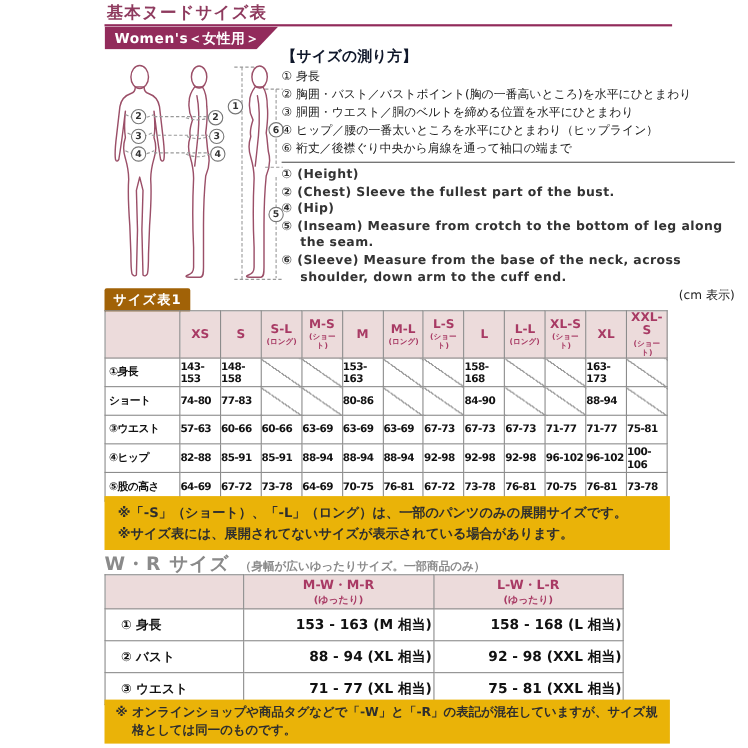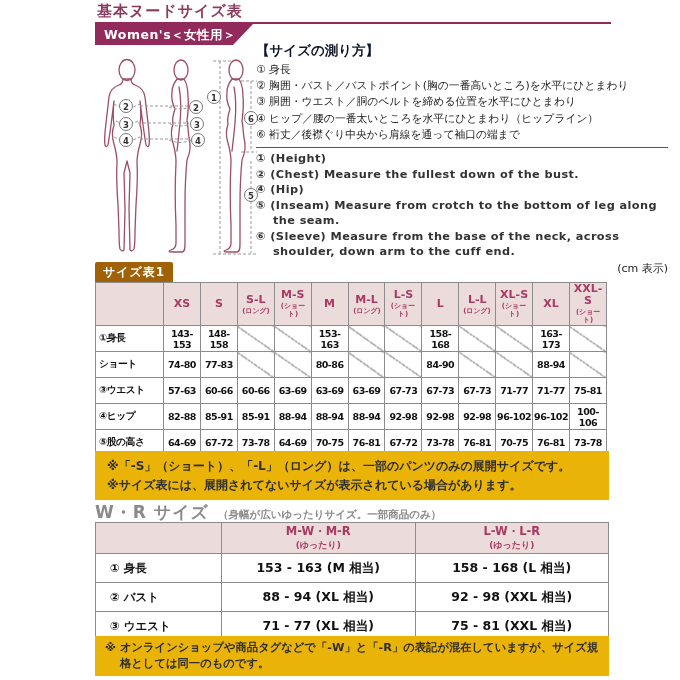--- a/index.html
+++ b/index.html
@@ -36,42 +36,42 @@
   .badge{left:95px;top:262px;background:#a16207;color:#fff;font-size:12px;font-weight:bold;
     padding:2px 8px 3px 8px;border-radius:2px;letter-spacing:1px;}
   table{border-collapse:collapse;table-layout:fixed;}
   .t1{left:95px;top:282px;width:512px;}
   .t1 th,.t1 td{border:1px solid #8c8c8c;}
   .t1 thead th{background:#ecdbdb;color:#a83a64;height:38px;padding:0;vertical-align:middle;}
   .t1 .szname{font-size:11px;font-weight:bold;line-height:12px;}
   .t1 .szsub{font-size:7.5px;font-weight:bold;line-height:9px;transform:scale(.92);}
   .t1 .rowlab{background:#fff;color:#111;font-size:9.8px;font-weight:bold;text-align:left;
     padding:0 0 0 3px;letter-spacing:-0.5px;white-space:nowrap;}
-  .t1 td{height:25px;text-align:center;font-size:9.5px;font-weight:bold;color:#111;
+  .t1 td{height:25px;text-align:left;font-size:9.5px;font-weight:bold;color:#111;
     letter-spacing:-0.5px;padding:0;}
   .t1 td.diag{background:linear-gradient(to top right,transparent calc(50% - .6px),
     #9a9a9a calc(50% - .6px),#9a9a9a calc(50% + .6px),transparent calc(50% + .6px));}
   .t1 col.lab{width:68px;}
   
   .notebox{background:#eab308;box-sizing:border-box;color:#2e2e2e;font-weight:bold;}
   .note1{left:95px;top:451px;width:514px;height:49px;padding:6px 12px;font-size:12px;line-height:19px;}
   .note1 div{white-space:nowrap;}
   .note2{left:95px;top:636px;width:514px;height:40px;padding:4px 10px;font-size:11.3px;line-height:16px;}
   .note2 div{padding-left:15px;text-indent:-15px;}
   
   .wr-head{left:95px;top:501px;color:#8a8a8a;white-space:nowrap;}
   .wr-head .big{font-size:17px;font-weight:bold;letter-spacing:1px;}
   .wr-head .small{font-size:10.5px;font-weight:bold;margin-left:4px;}
-  .t2{left:95px;top:522px;width:514px;}
+  .t2{left:95px;top:522px;width:472px;}
   .t2 th,.t2 td{border:1px solid #8c8c8c;}
   .t2 thead th{background:#ecdbdb;color:#a83a64;height:25px;font-size:11.5px;font-weight:bold;}
   .t2 thead .sub2{font-size:9px;}
   .t2 .rowlab2{background:#fff;color:#111;font-size:11.5px;font-weight:bold;text-align:left;
     padding-left:14px;}
-  .t2 td{height:26px;text-align:center;font-size:12.5px;font-weight:bold;color:#111;}
+  .t2 td{height:26px;text-align:right;font-size:12.5px;font-weight:bold;color:#111;}
   .t2 col.lab{width:126px;}
 </style>
 </head>
 <body>
 
 <div class="abs page-title">基本ヌードサイズ表</div>
 <div class="abs title-rule"></div>
 <div class="abs banner">Women's＜女性用＞</div>
 
 <svg class="abs figure" width="170" height="208" viewBox="0 0 170 208">
@@ -163,21 +163,21 @@
   <ul class="mlist">
     <li>① 身長</li>
     <li>② 胸囲・バスト／バストポイント(胸の一番高いところ)を水平にひとまわり</li>
     <li>③ 胴囲・ウエスト／胴のベルトを締める位置を水平にひとまわり</li>
     <li>④ ヒップ／腰の一番太いところを水平にひとまわり（ヒップライン）</li>
     <li>⑥ 裄丈／後襟ぐり中央から肩線を通って袖口の端まで</li>
   </ul>
   <hr class="sep">
   <ul class="mlist enlist">
     <li>① (Height)</li>
-    <li>② (Chest) Measure the fullest down of the bust.</li>
+    <li>② (Chest) Sleeve the fullest part of the bust.</li>
     <li>④ (Hip)</li>
     <li>⑤ (Inseam) Measure from crotch to the bottom of leg along the seam.</li>
     <li>⑥ (Sleeve) Measure from the base of the neck, across shoulder, down arm to the cuff end.</li>
   </ul>
   <div class="cm-note">(cm 表示)</div>
 </div>
 
 <div class="abs badge">サイズ表1</div>
 <table class="abs t1" id="sizeTable1">
   <colgroup>

